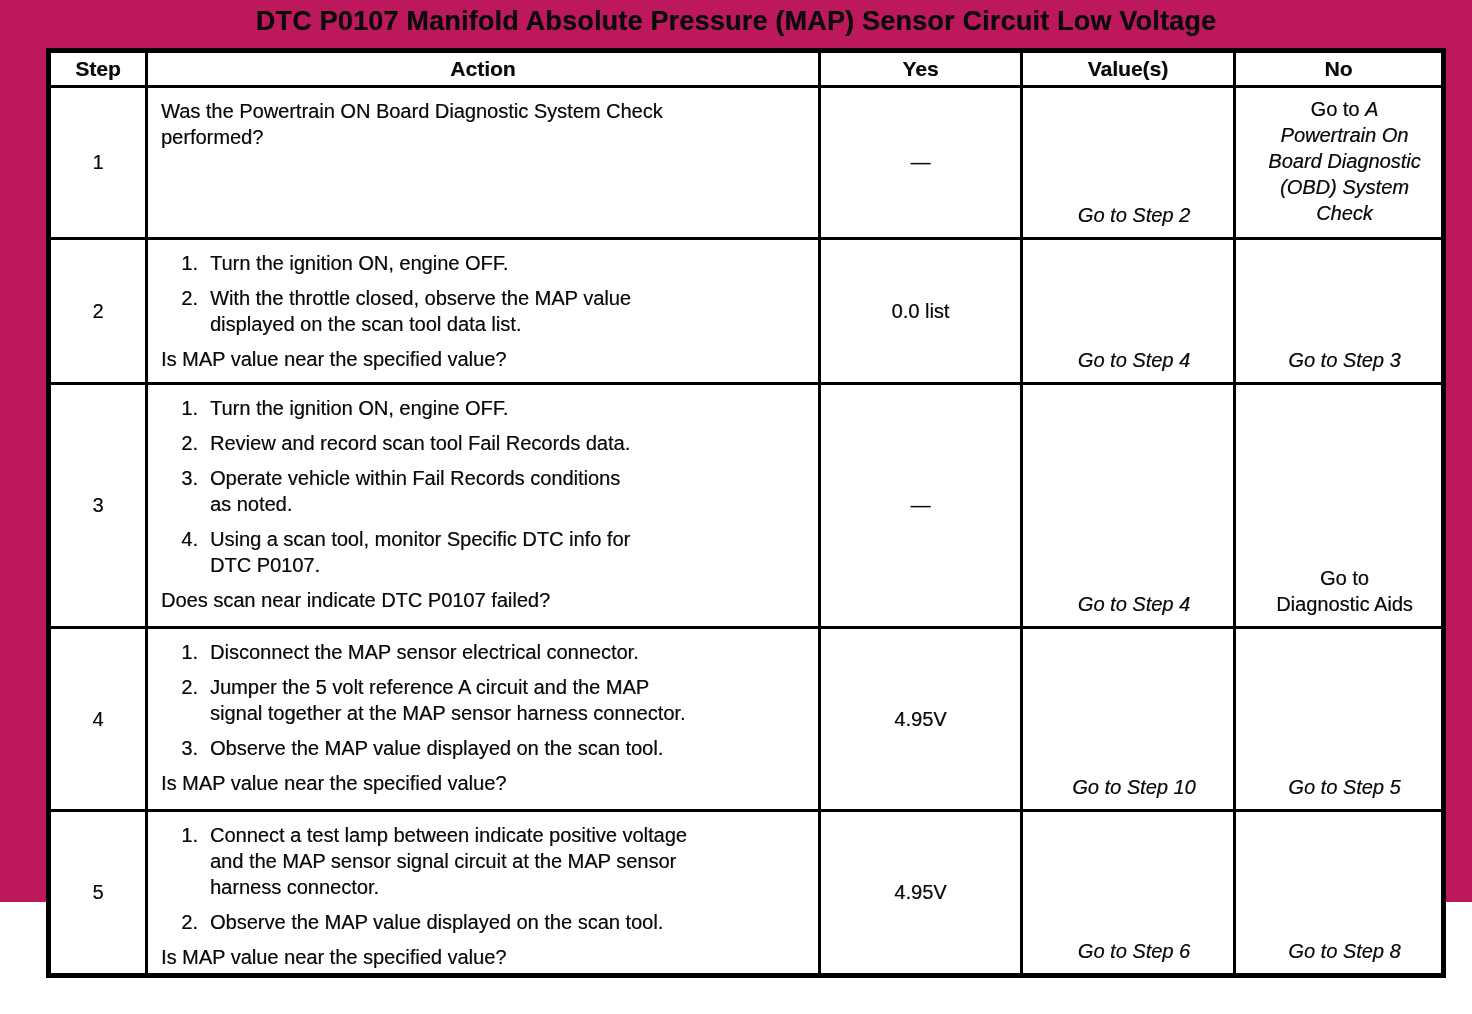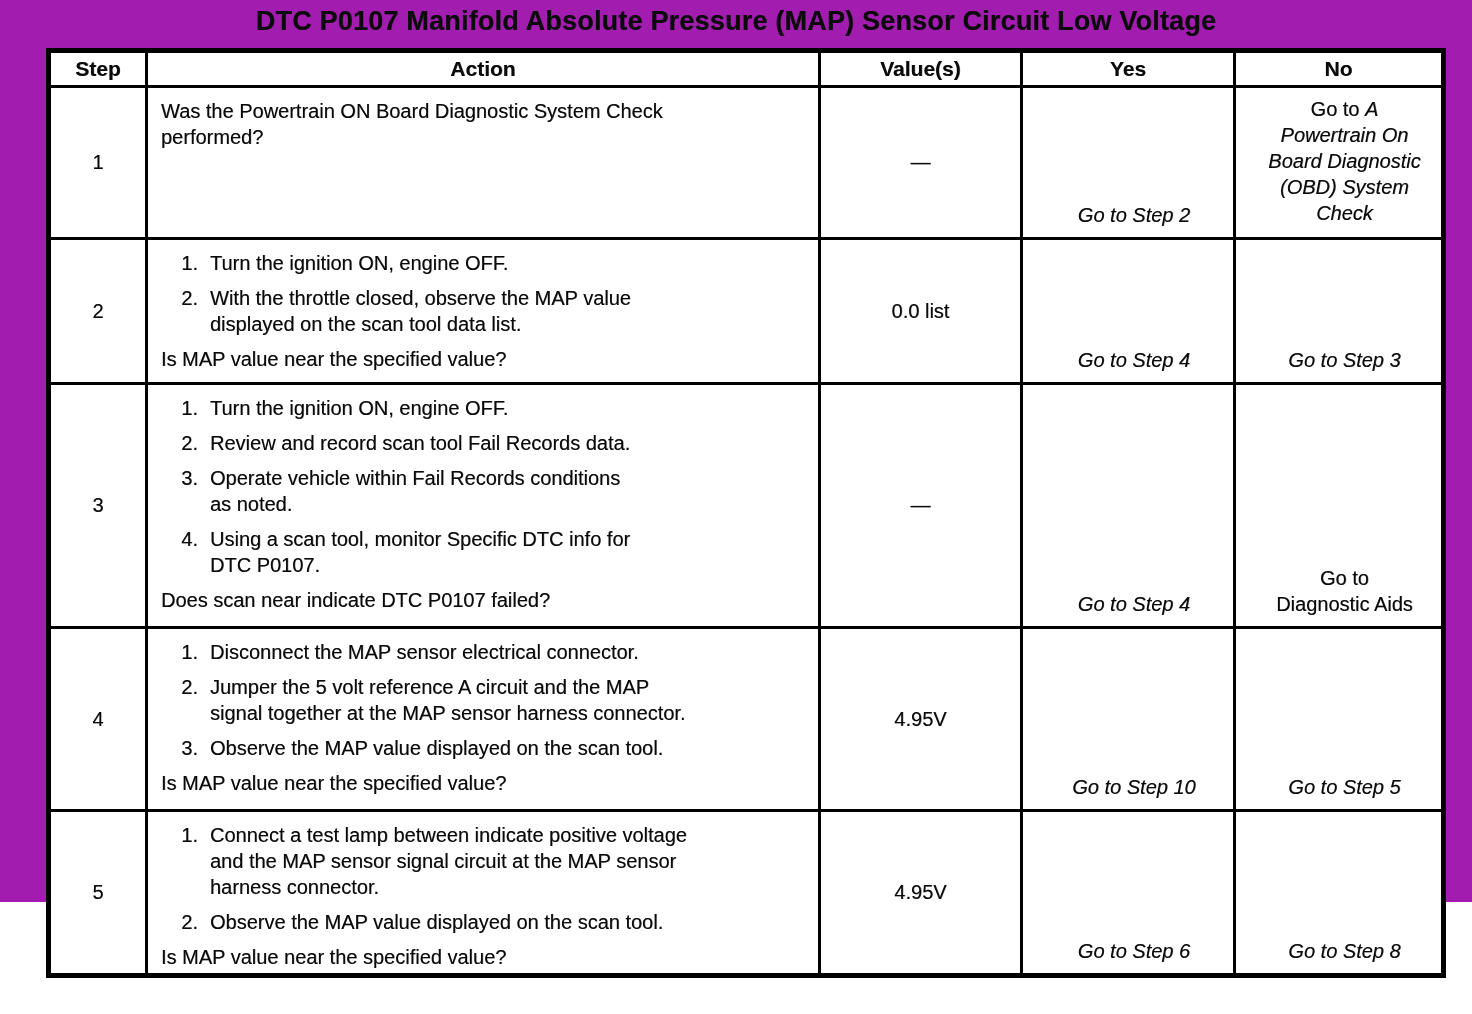--- a/index.html
+++ b/index.html
@@ -3,21 +3,21 @@
 <meta charset="utf-8">
 <style>
   html, body { margin:0; padding:0; background:#ffffff; }
   body {
     width:1472px; height:1014px;
     font-family:"Liberation Sans", sans-serif;
     color:#0a0a0a;
     -webkit-font-smoothing:antialiased;
   }
   .page {
-    position:relative; width:1472px; height:902px; background:#a21caf;
+    position:relative; width:1472px; height:902px; background:#be185d;
     text-shadow:0.4px 0.4px 0 rgba(10,10,10,0.5); 
   }
   .title {
     position:absolute; top:6px; left:0; width:100%;
     text-align:center; font-size:27px; font-weight:bold; letter-spacing:0.2px;
   }
   .grid {
     position:absolute; left:46px; top:48px; width:1400px; height:930px;
     box-sizing:border-box; border:5px solid #000;
     display:grid;
@@ -55,22 +55,22 @@
 <body>
 
 <div class="page">
 
   <div class="title">DTC P0107 Manifold Absolute Pressure (MAP) Sensor Circuit Low Voltage</div>
 
   <div class="grid">
 
     <div class="cell th">Step</div>
     <div class="cell th">Action</div>
+    <div class="cell th">Yes</div>
     <div class="cell th">Value(s)</div>
-    <div class="cell th">Yes</div>
     <div class="cell th lastcol">No</div>
 
     <div class="cell step">1</div>
     <div class="cell action">
       <div class="pre">Was the Powertrain ON Board Diagnostic System Check
 performed?</div>
     </div>
     <div class="cell value">
       <span>—</span>
     </div>

